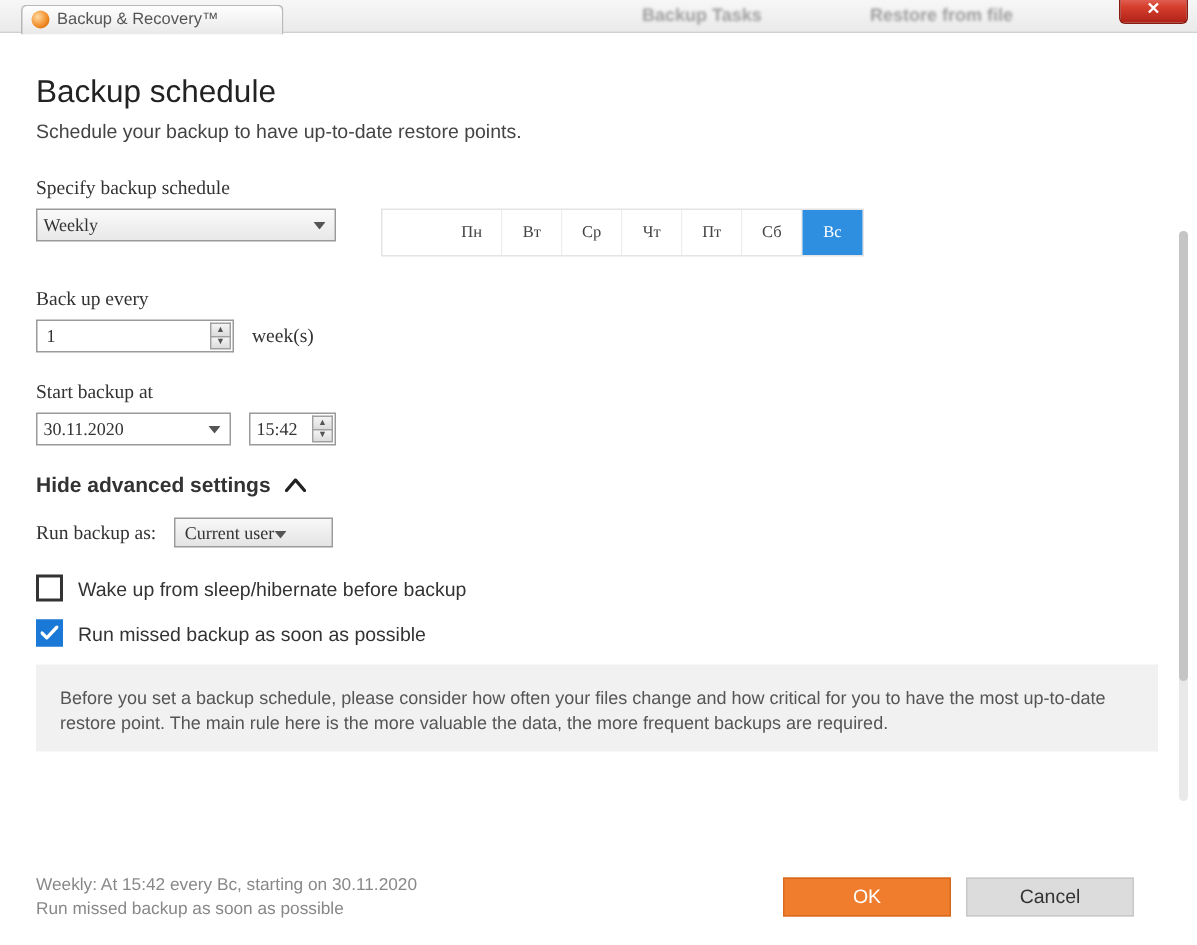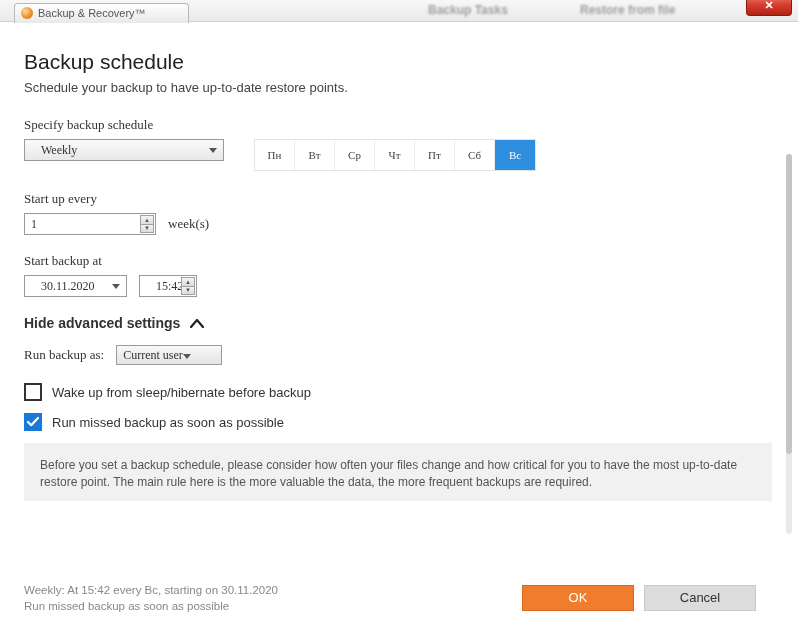--- a/index.html
+++ b/index.html
@@ -94,21 +94,21 @@
       margin-bottom: 6px;
       display: block;
     }
     .row { display: flex; align-items: center; gap: 12px; }
     .schedule-row { display:flex; align-items:flex-start; gap: 30px; margin-bottom: 20px;}
     .select, .date-input, .time-input, .num-input {
       height: 22px;
       border: 1px solid #9a9a9a;
       background: linear-gradient(to bottom, #fafafa, #e8e8e8);
       font-size: 12px;
-      padding: 0 16px;
+      padding: 0 4px;
       display: flex;
       align-items: center;
       position: relative;
     }
     .select { width: 200px; }
     .select .caret, .date-input .caret {
       position: absolute; right: 2px; top: 2px;
       width: 16px; height: 16px;
       display:flex; align-items:center; justify-content:center;
     }
@@ -117,25 +117,26 @@
     .spin {
       position:absolute; right:1px; top:1px; width:14px; height:18px;
       display:flex; flex-direction:column;
     }
     .spin div{
       flex:1; background: linear-gradient(to bottom,#f4f4f4,#dcdcdc);
       border:1px solid #a0a0a0; display:flex; align-items:center; justify-content:center;
       font-size:6px; line-height:1; color:#555;
     }
     .spin div:first-child{ border-bottom:none;}
-    .date-input { width: 103px; background:#fff; }
+    .date-input { width: 130px; background:#fff; }
     .time-input { width: 58px; background:#fff; }
     .days {
       display:flex;
       border:1px solid #e4e4e4;
+      padding-left:40px;
     }
     .day {
       width: 40px; height: 30px;
       display:flex; align-items:center; justify-content:center;
       font-size: 11px;
       border-right:1px solid #eee;
       background:#fff;
       cursor:pointer;
       color:#444;
     }
@@ -241,21 +242,21 @@
           <div class="day">Ср</div>
           <div class="day">Чт</div>
           <div class="day">Пт</div>
           <div class="day">Сб</div>
           <div class="day sel">Вс</div>
         </div>
     </div>
   </div>
 
   <div class="section">
-    <span class="label">Start up every</span>
+    <span class="label">Back up every</span>
     <div class="row">
       <div class="num-input">
         <span>1</span>
         <div class="spin">
           <div>▲</div>
           <div>▼</div>
         </div>
       </div>
       <span>week(s)</span>
     </div>

